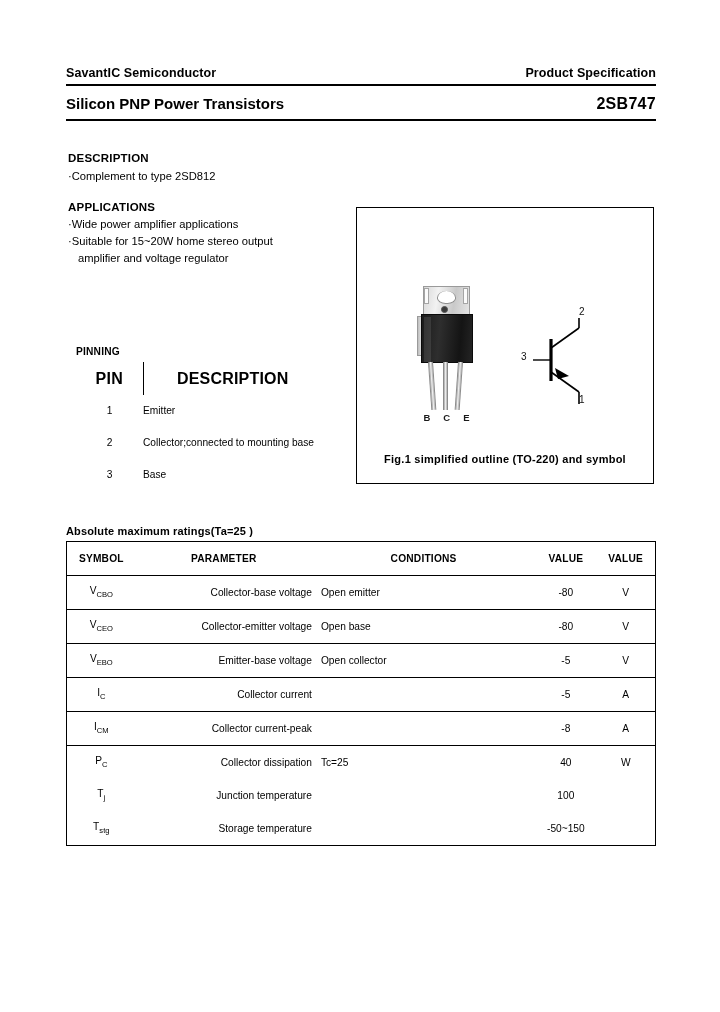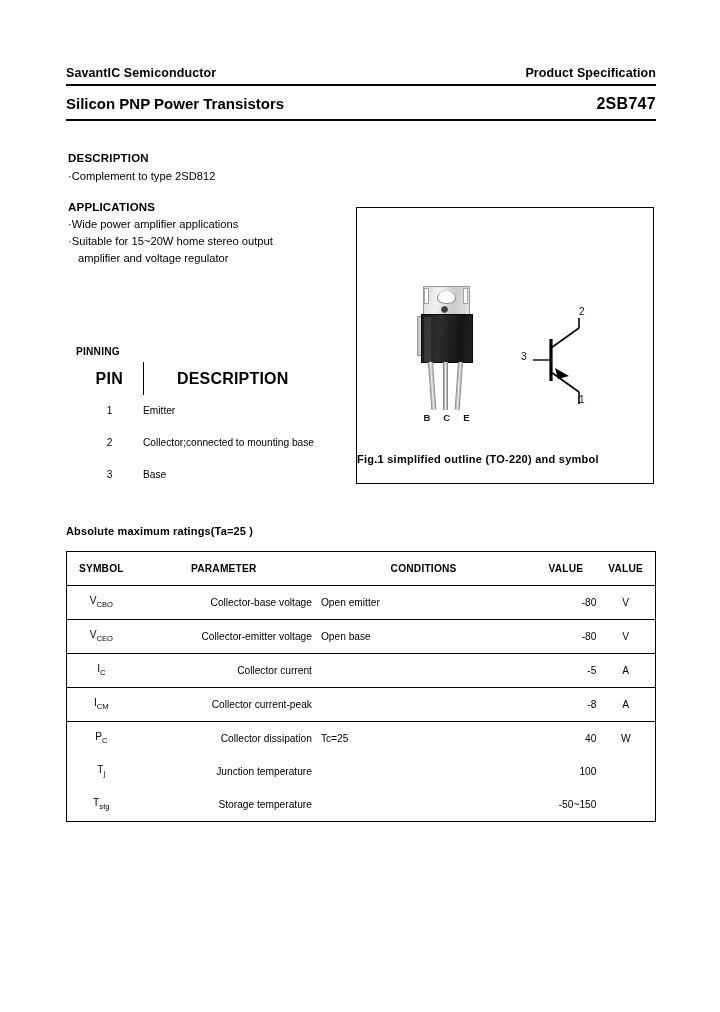--- a/index.html
+++ b/index.html
@@ -251,38 +251,38 @@
     color: #111;
   }
   .sym-num.n2 { left: 62px; top: 0px; }
   .sym-num.n3 { left: 4px; top: 45px; }
   .sym-num.n1 { left: 62px; top: 88px; }
 
   .fig-caption {
     position: absolute;
     left: 0; right: 0;
     top: 245px;
-    text-align: left;
+    text-align: center;
     font-size: 11px;
     font-weight: bold;
     letter-spacing: 0.25px;
   }
 
   
   .ratings-wrap {
     position: absolute;
     left: 66px;
     top: 525px;
     width: 590px;
   }
   .ratings-title {
     font-size: 11px;
     font-weight: bold;
     letter-spacing: 0.15px;
-    margin-bottom: 14px;
+    margin-bottom: 4px;
   }
   table.rt {
     border-collapse: collapse;
     width: 590px;
     table-layout: fixed;
     font-size: 10px;
     border-radius: 14px;
   }
   table.rt td, table.rt th {
     padding: 0;
@@ -308,21 +308,21 @@
   .rt td.cell {
     height: 33px;
     vertical-align: middle;
     border-bottom: 1.2px solid #000;
     font-size: 10.2px;
   }
   .rt td.cell.nb { border-bottom: none; }
   .rt td.sym { text-align: center; }
   .rt td.par { text-align: right; padding-left: 9px; }
   .rt td.con { text-align: left; padding-left: 9px; }
-  .rt td.val { text-align: right; }
+  .rt td.val { text-align: center; }
   .rt td.uni { text-align: center; }
   sub { font-size: 7.6px; }
   .degbox {
     display: inline-block;
     width: 13px;
   }
 </style>
 </head>
 <body>
 
@@ -457,20 +457,27 @@
           <td class="cell uni vline">V</td>
         </tr>
         <tr>
           <td class="cell sym"><span>V</span><sub>CEO</sub></td>
           <td class="cell par vline">Collector-emitter voltage</td>
           <td class="cell con">Open base</td>
           <td class="cell val vline">-80</td>
           <td class="cell uni vline">V</td>
         </tr>
         <tr>
+          <td class="cell sym"><span>V</span><sub>EBO</sub></td>
+          <td class="cell par vline">Emitter-base voltage</td>
+          <td class="cell con">Open collector</td>
+          <td class="cell val vline">-5</td>
+          <td class="cell uni vline">V</td>
+        </tr>
+        <tr>
           <td class="cell sym"><span>I</span><sub>C</sub></td>
           <td class="cell par vline">Collector current</td>
           <td class="cell con"></td>
           <td class="cell val vline">-5</td>
           <td class="cell uni vline">A</td>
         </tr>
         <tr>
           <td class="cell sym"><span>I</span><sub>CM</sub></td>
           <td class="cell par vline">Collector current-peak</td>
           <td class="cell con"></td>

